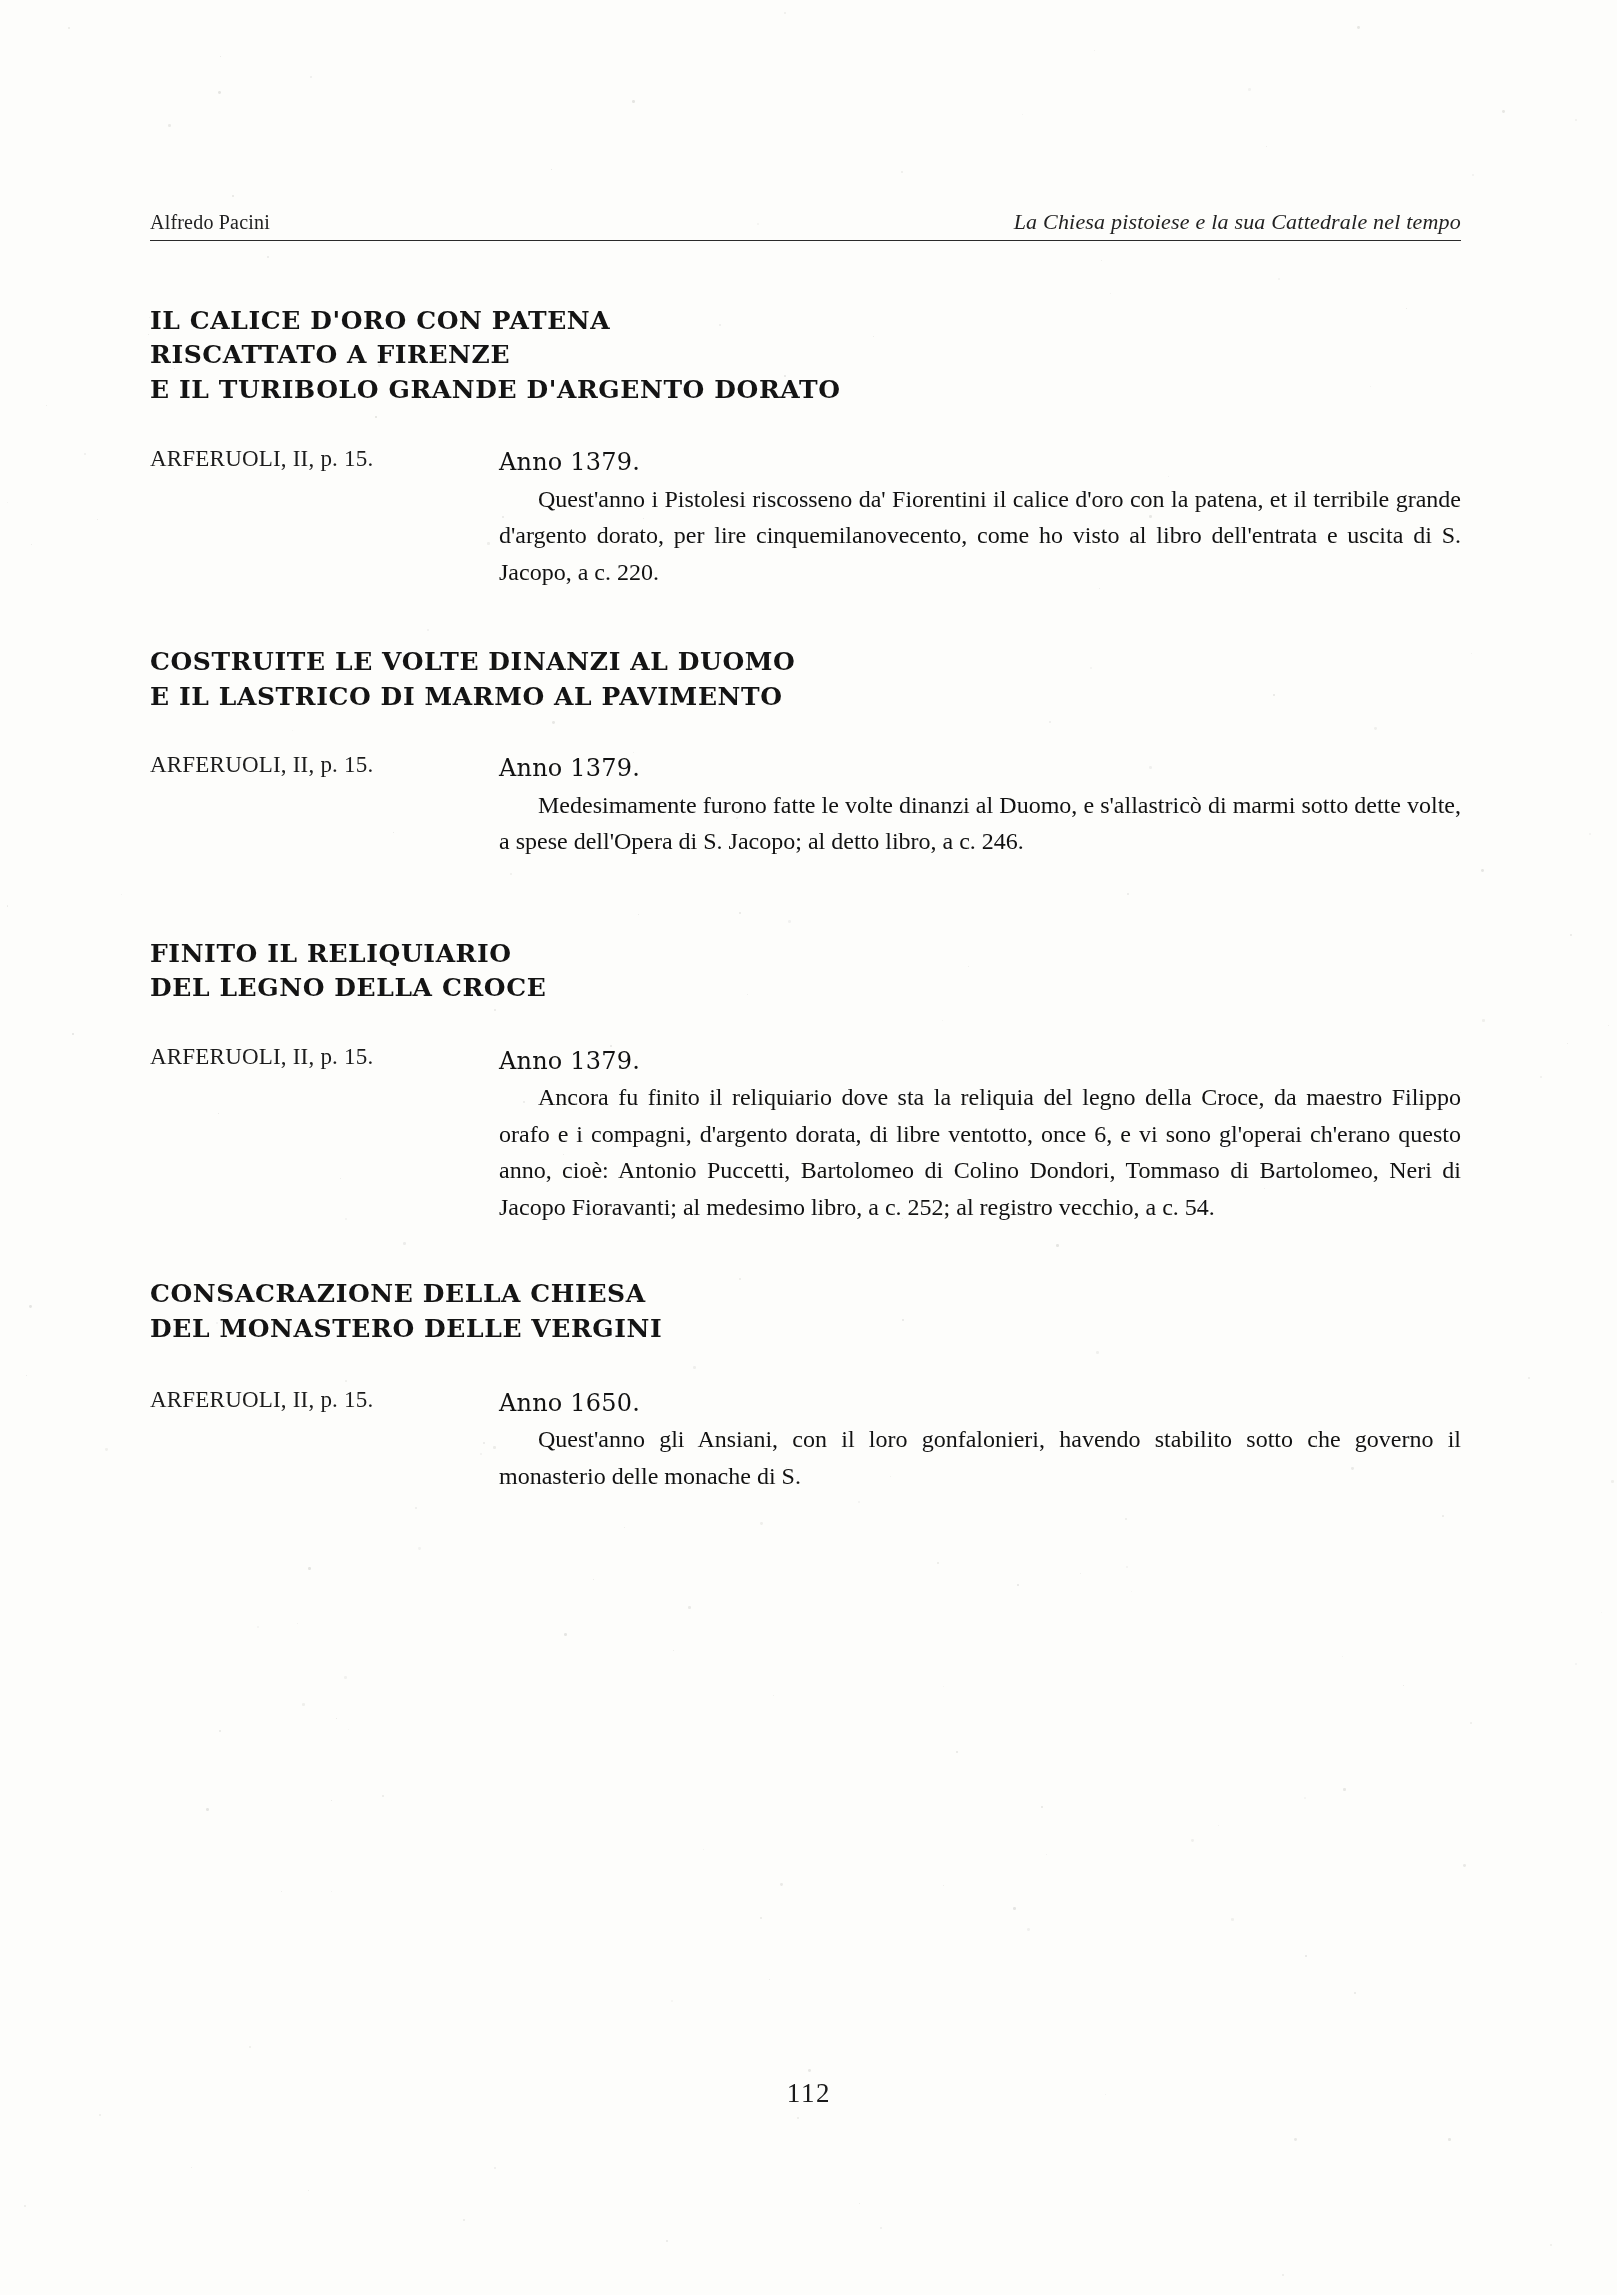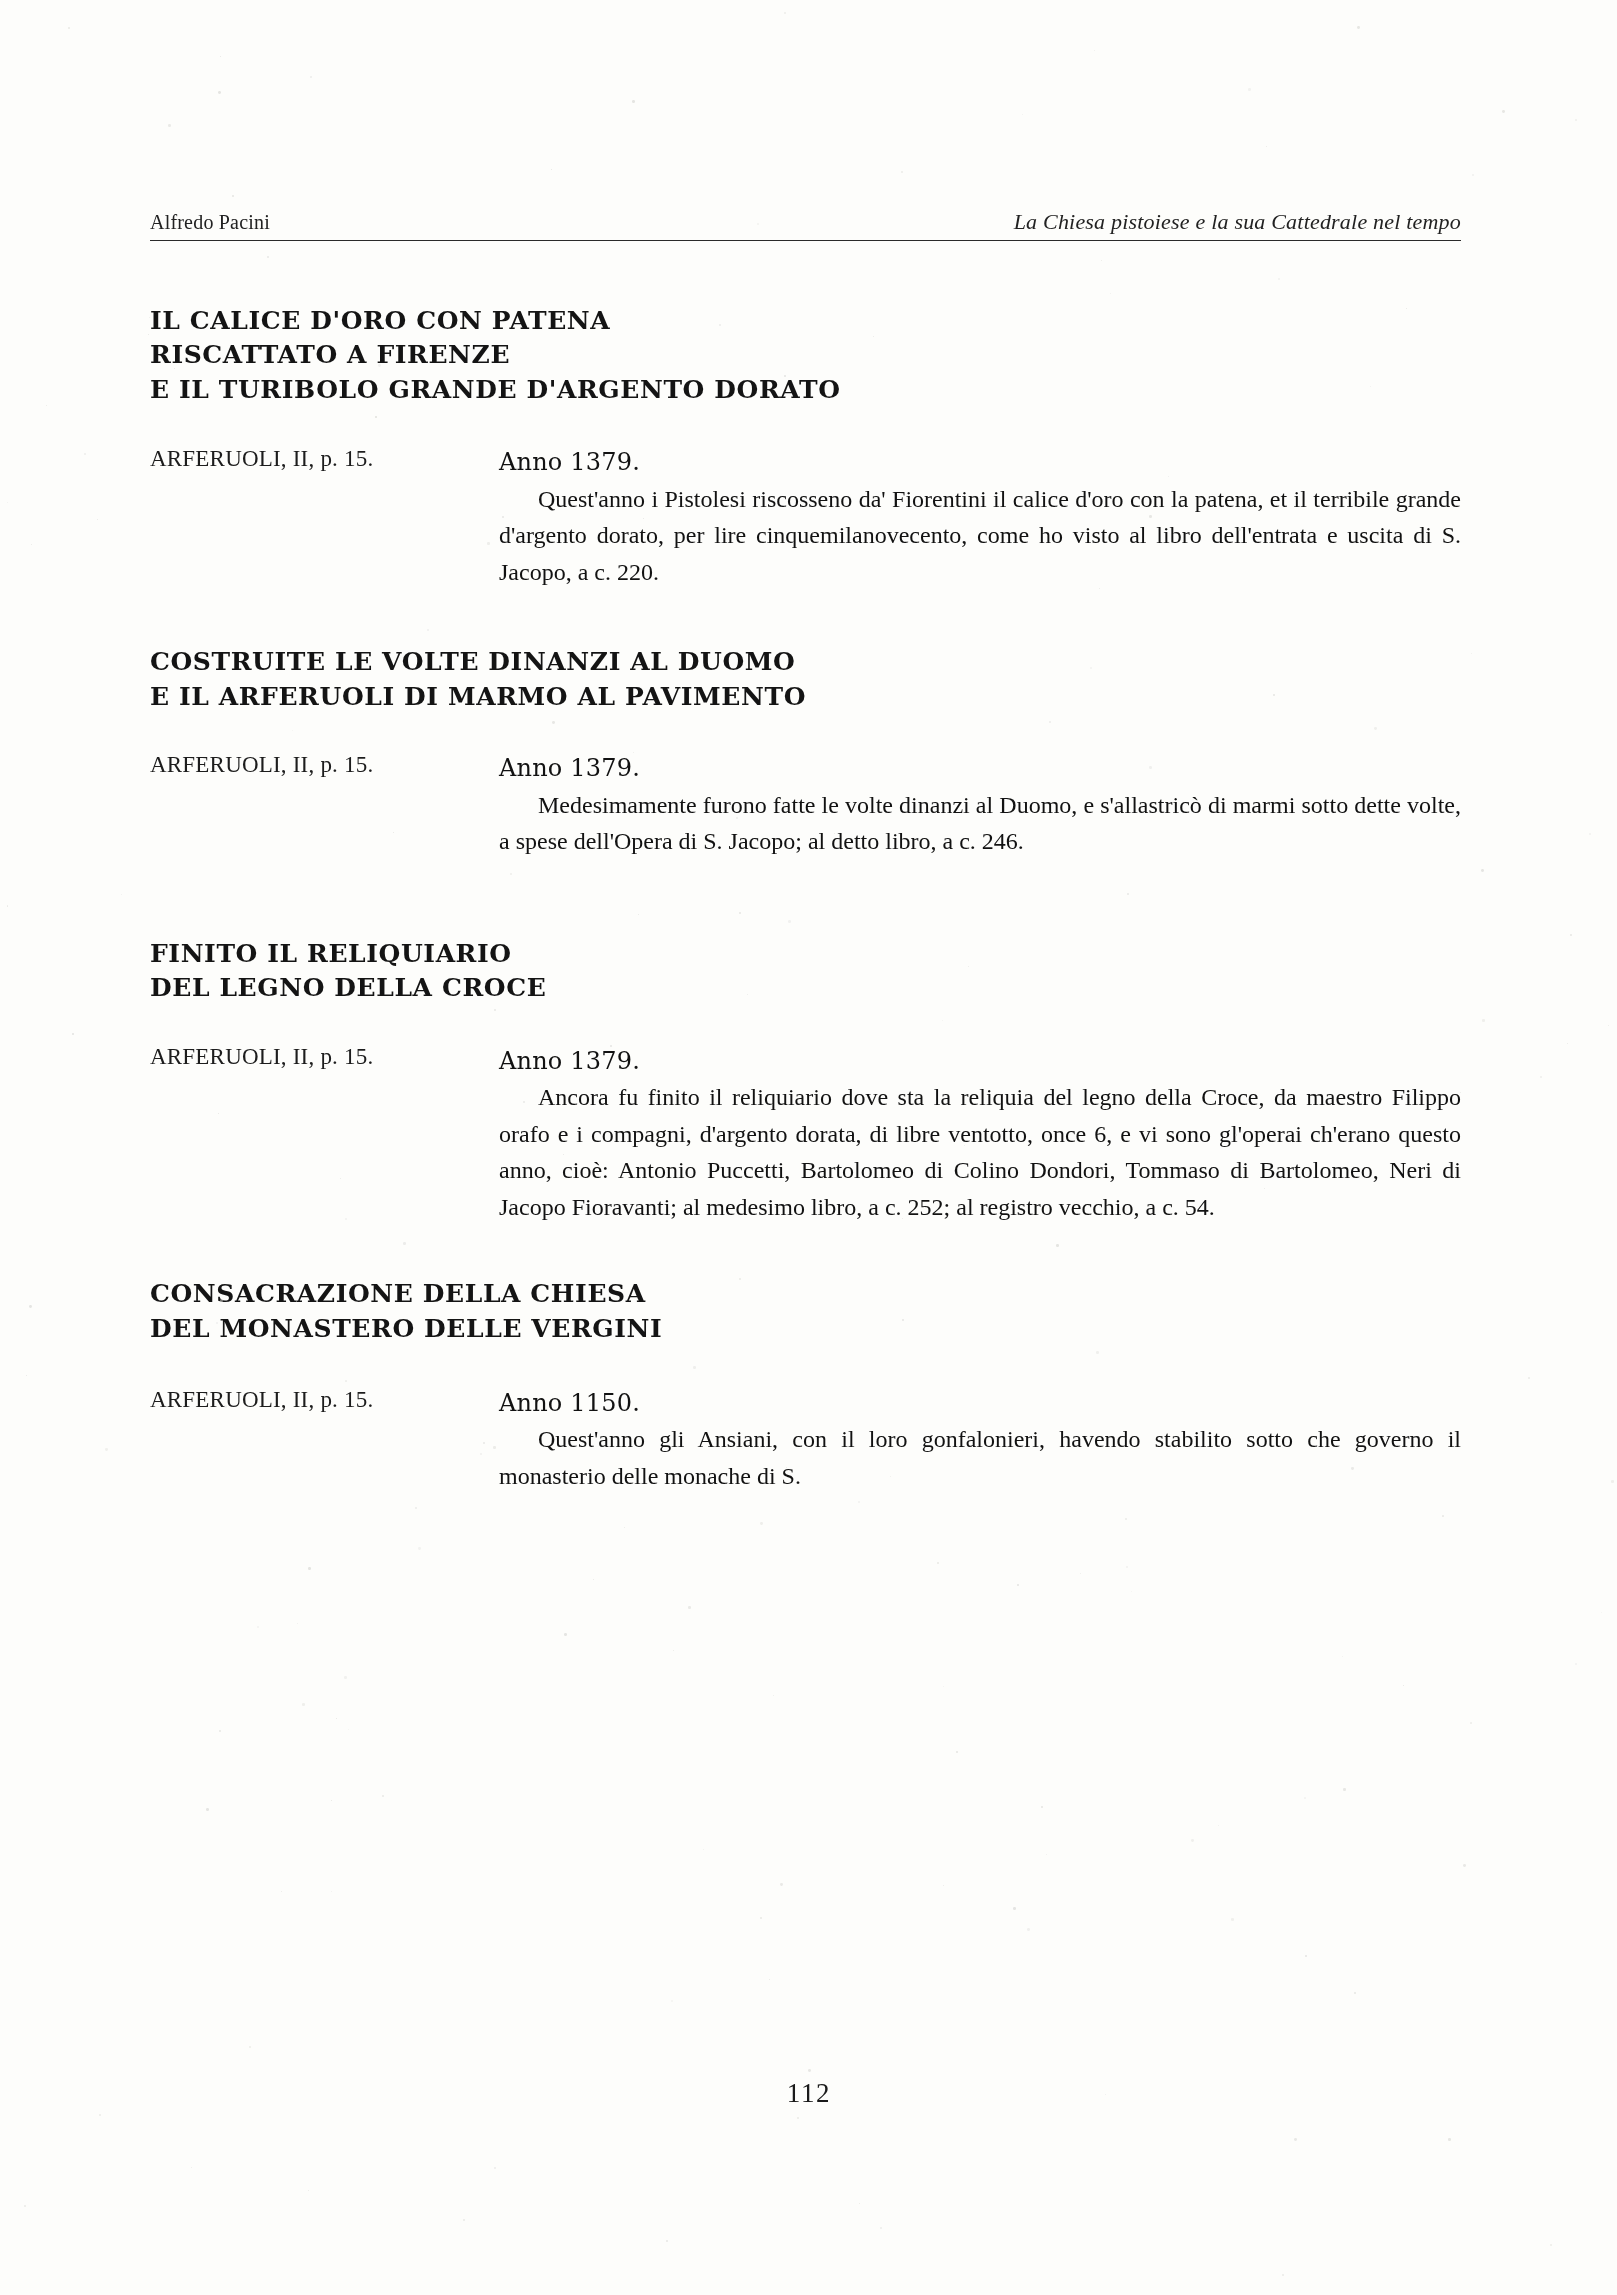--- a/index.html
+++ b/index.html
@@ -141,21 +141,21 @@
         <div class="body">
           <div class="year">Anno 1379.</div>
           <p class="para">Quest'anno i Pistolesi riscosseno da' Fiorentini il calice d'oro con la patena, et il terribile grande d'argento dorato, per lire cinquemilanovecento, come ho visto al libro dell'entrata e uscita di S. Jacopo, a  c. 220.</p>
         </div>
       </div>
     </div>
 
     <div class="section" style="margin-top:55px;">
       <div class="heading">
         <span class="line">COSTRUITE LE VOLTE DINANZI AL DUOMO</span>
-        <span class="line">E IL ARFERUOLI DI MARMO AL PAVIMENTO</span>
+        <span class="line">E IL LASTRICO DI MARMO AL PAVIMENTO</span>
       </div>
       <div class="entry" style="margin-top:36px;">
         <div class="cite">ARFERUOLI, II, p. 15.</div>
         <div class="body">
           <div class="year">Anno 1379.</div>
           <p class="para">Medesimamente furono fatte le volte dinanzi al Duomo, e s'allastricò di marmi sotto dette volte, a spese dell'Opera di S. Jacopo; al detto libro, a  c. 246.</p>
         </div>
       </div>
     </div>
 
@@ -174,21 +174,21 @@
     </div>
 
     <div class="section" style="margin-top:52px;">
       <div class="heading">
         <span class="line">CONSACRAZIONE DELLA CHIESA</span>
         <span class="line">DEL MONASTERO DELLE VERGINI</span>
       </div>
       <div class="entry" style="margin-top:39px;">
         <div class="cite">ARFERUOLI, II, p. 15.</div>
         <div class="body">
-          <div class="year">Anno 1150.</div>
+          <div class="year">Anno 1650.</div>
           <p class="para">Quest'anno gli Ansiani, con il loro gonfalonieri, havendo stabilito sotto che governo il monasterio delle monache di S.</p>
         </div>
       </div>
     </div>
 
   </div>
 
   <div class="folio">112</div>
 
 <div class="speck" style="width: 2.3px; height: 2.3px; left: 1305px; top: 1955px; opacity: 0.66;"></div>

